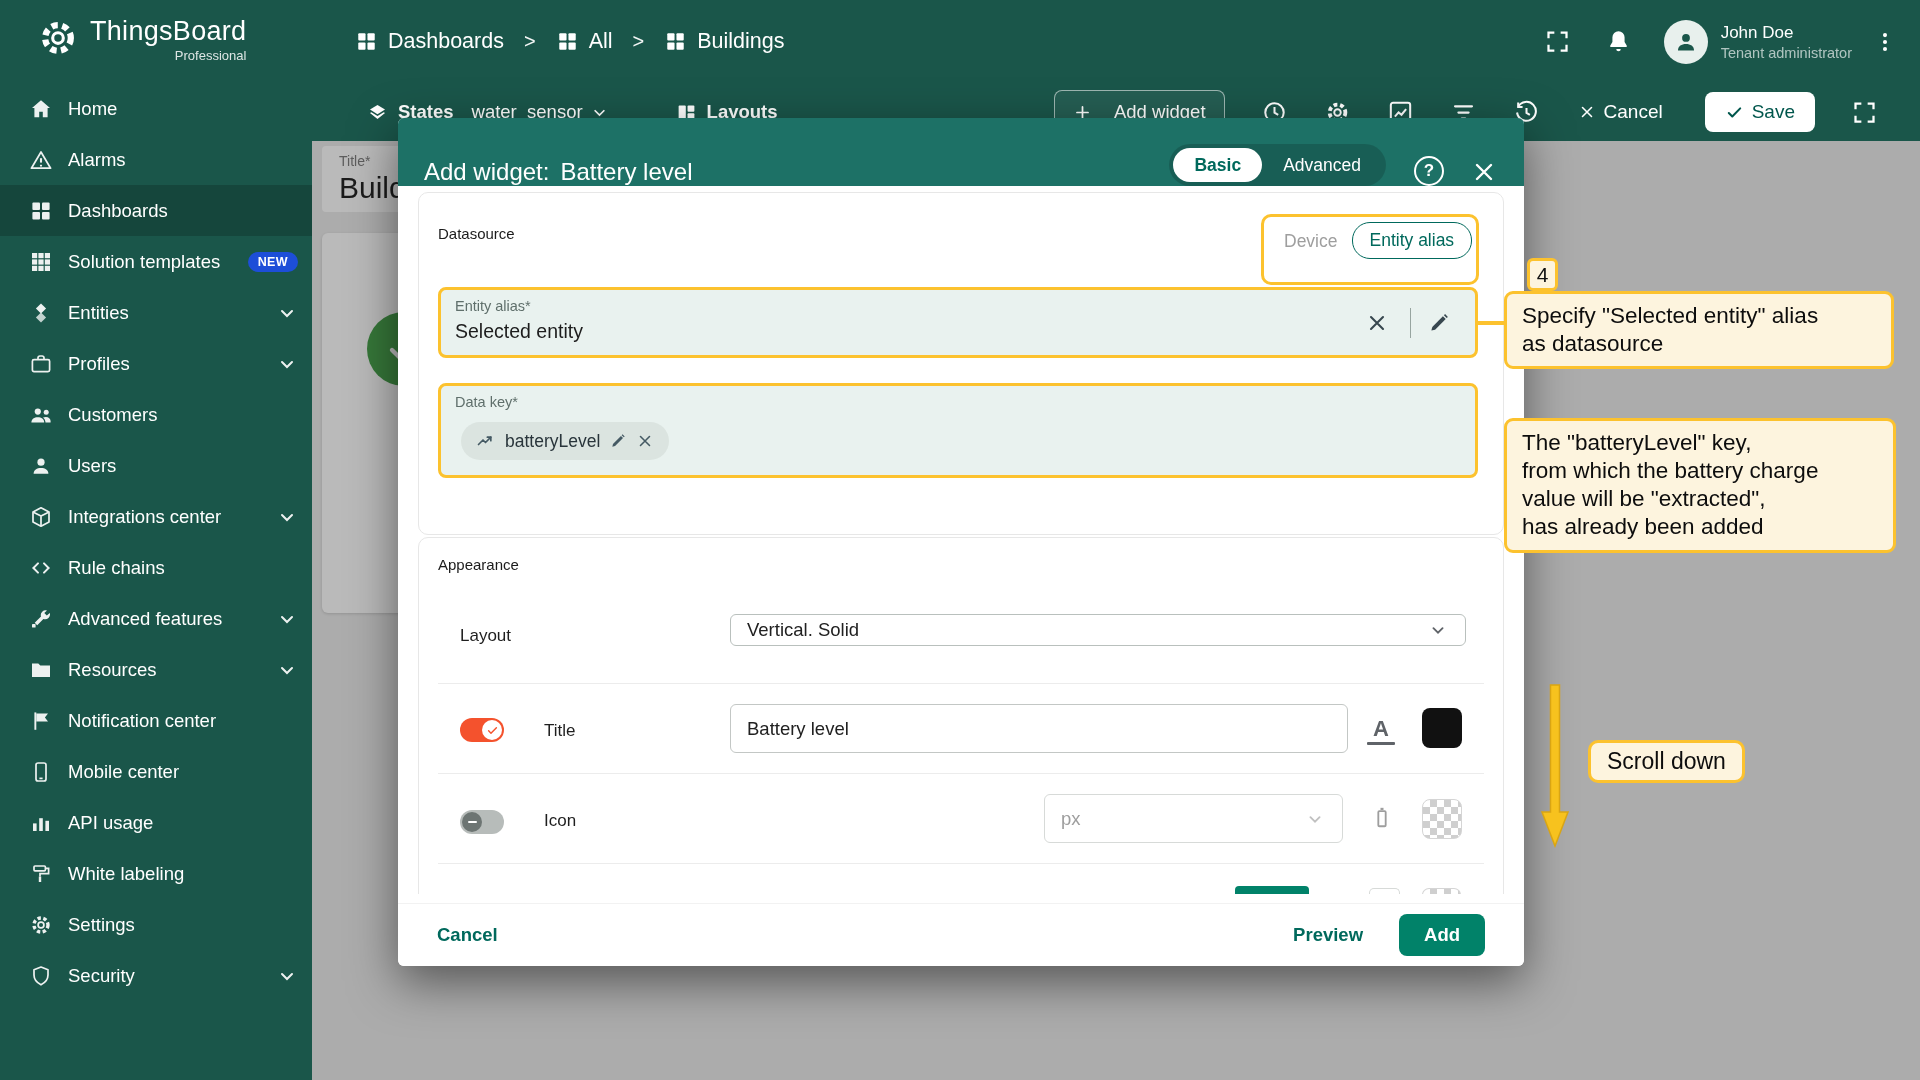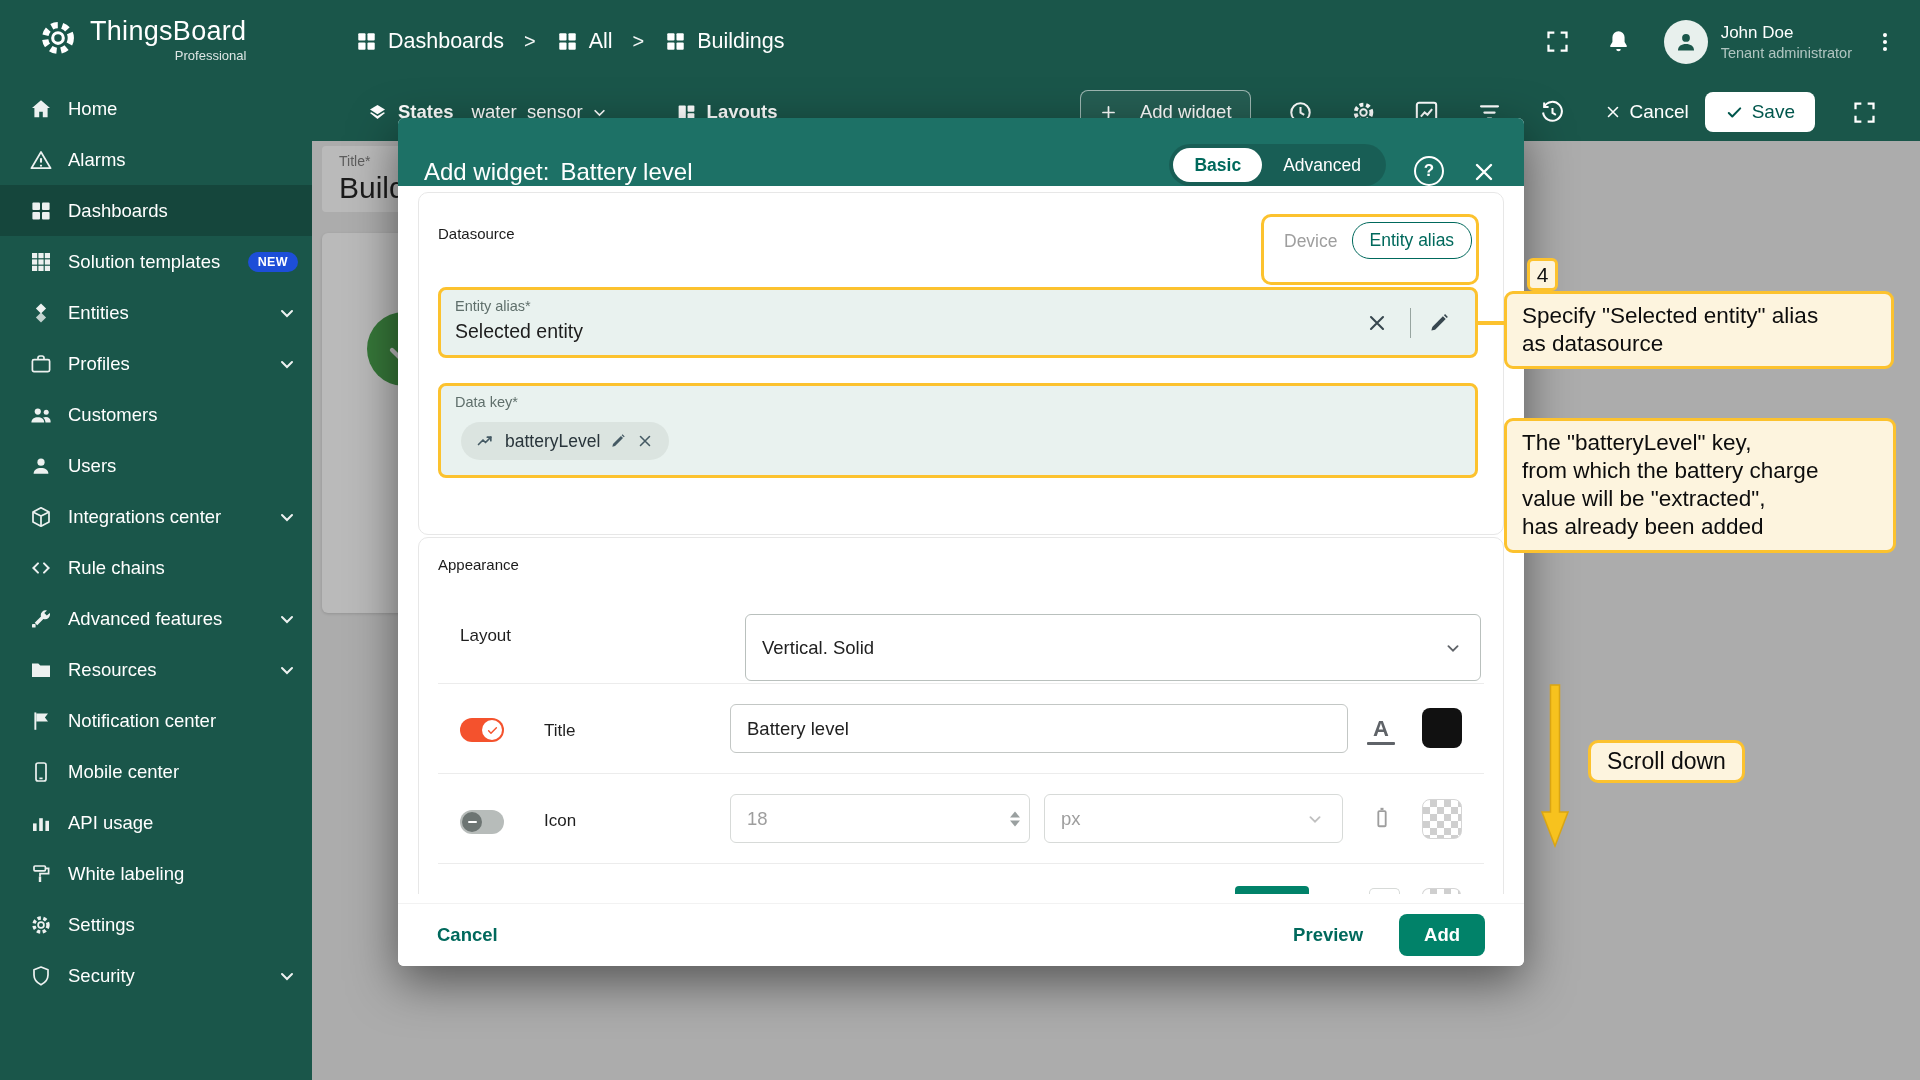--- a/index.html
+++ b/index.html
@@ -49,21 +49,21 @@
 .tb-val{font-size:18.5px;margin-left:18px}
 .tb-chev{width:20px;height:20px;margin-left:6px}
 .tb-layouts{margin-left:56px}
 .tb-lab{font-size:18.5px;font-weight:700}
 .tb-right{margin-left:auto;display:flex;align-items:center;padding-right:42px}
 .add-widget-btn{display:flex;align-items:center;gap:22px;border:1px solid rgba(255,255,255,.55);border-radius:8px;padding:10px 18px;font-size:18.5px;cursor:pointer;background:rgba(255,255,255,.05)}
 .add-widget-btn .icon{width:19px;height:19px}
 .tb-right>.icon-btn{margin-left:36px}
 .tb-cancel{display:flex;align-items:center;gap:8px;margin-left:38px;font-size:19px;cursor:pointer}
 .tb-cancel .icon{width:18px;height:18px}
-.save-btn{display:flex;align-items:center;gap:8px;margin-left:16px;background:#fff;color:#00564c;font-size:19px;font-weight:500;border-radius:8px;padding:9px 20px;cursor:pointer}
+.save-btn{display:flex;align-items:center;gap:8px;margin-left:42px;background:#fff;color:#00564c;font-size:19px;font-weight:500;border-radius:8px;padding:9px 20px;cursor:pointer}
 .save-btn .icon{width:19px;height:19px}
 
 
 .content{position:absolute;left:312px;top:141px;width:1608px;height:939px;background:#ebebeb}
 .title-card{position:absolute;left:10px;top:5px;width:1190px;height:66px;background:#fff;border-radius:4px;padding:7px 0 0 17px}
 .title-card-label{font-size:14px;color:#7a7a7a}
 .title-card-value{font-size:30px;color:#1c1c1c;margin-top:2px}
 .widget-card{position:absolute;left:10px;top:92px;width:1140px;height:380px;background:#fff;border-radius:6px;box-shadow:0 1px 3px rgba(0,0,0,.15)}
 .widget-circle{position:absolute;left:45px;top:79px;width:74px;height:74px;border-radius:50%;background:#43a047;color:#fff;display:flex;align-items:center;justify-content:center}
 .widget-circle .icon{width:40px;height:40px}
@@ -616,21 +616,21 @@
                 </svg>
               </span>
           </span>
         </div>
       </div>
 
       <div class="section-card ap-card">
         <div class="sec-title ap-title">Appearance</div>
 
         <span class="row-label" style="left:41px;top:88px">Layout</span>
-        <div class="select-box" style="left:326px;top:76px;width:736px;height:67px">
+        <div class="select-box" style="left:311px;top:76px;width:736px;height:32px">
           <span>Vertical. Solid</span>
           <span class="icon chev">
               <svg viewBox="0 0 24 24" fill="none" stroke="currentColor" stroke-width="2" stroke-linecap="round">
                 <path d="M7 10l5 5 5-5"></path>
               </svg>
             </span>
         </div>
 
         <div class="row-div" style="top:145px"></div>
 
@@ -647,27 +647,20 @@
         <input class="text-input" style="left: 311px; top: 166px; width: 618px; height: 49px;" value="Battery level">
         <span class="font-btn" style="top:179px">A</span>
         <span class="swatch black" style="left:1003px;top:170px"></span>
 
         <div class="row-div" style="top:235px"></div>
 
         <div class="toggle off" style="left:41px;top:272px">
             <span class="knob"></span>
           </div>
         <span class="row-label" style="left:125px;top:273px">Icon</span>
-        <span class="num-wrap" style="left:311px;top:256px;width:300px;height:49px">
-          <input disabled="" value="18" style="">
-          <span class="spinners">
-              <i class="up"></i>
-              <i class="down"></i>
-            </span>
-        </span>
         <div class="select-box disabled" style="left:625px;top:256px;width:299px;height:49px">
           <span>px</span>
           <span class="icon chev">
               <svg viewBox="0 0 24 24" fill="none" stroke="currentColor" stroke-width="2" stroke-linecap="round">
                 <path d="M7 10l5 5 5-5"></path>
               </svg>
             </span>
         </div>
         <span class="icon icon-picker" style="top:267px">
             <svg viewBox="0 0 24 24" fill="none" stroke="currentColor" stroke-width="1.7">

